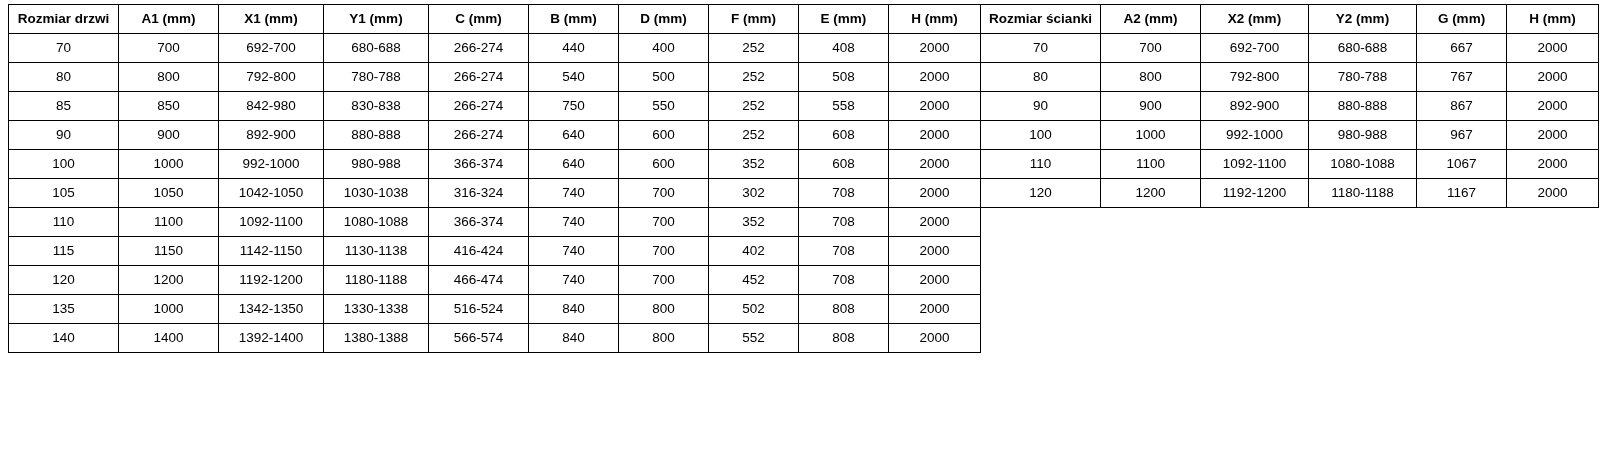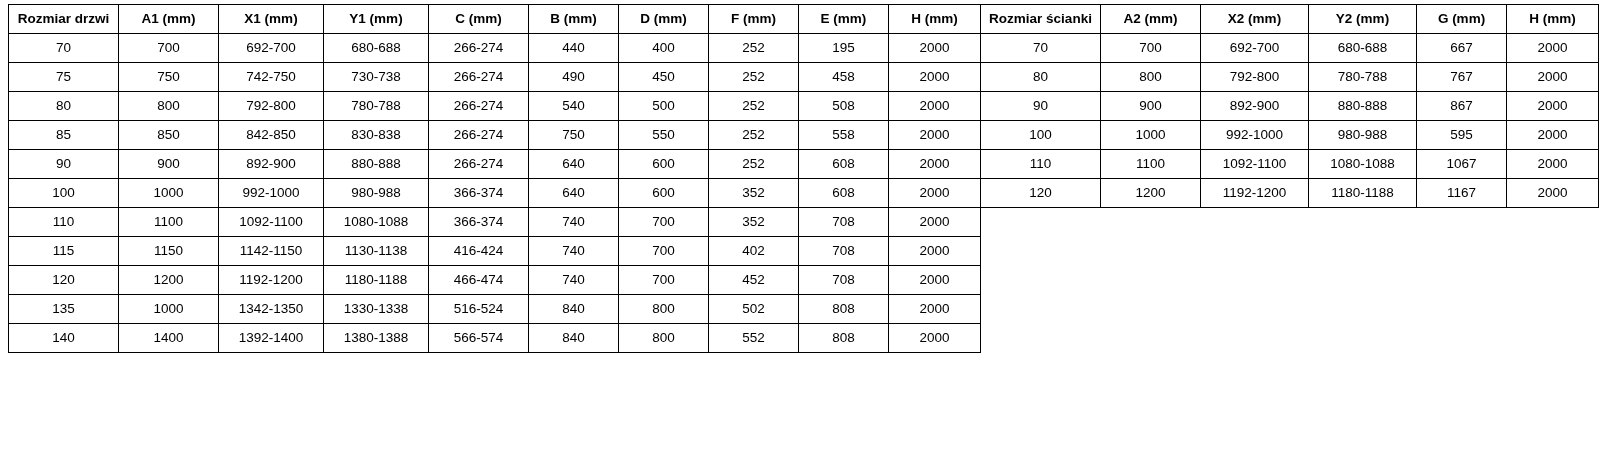--- a/index.html
+++ b/index.html
@@ -104,51 +104,39 @@
       <tbody id="door-body">
           <tr>
             <td>70</td>
             <td>700</td>
             <td>692-700</td>
             <td>680-688</td>
             <td>266-274</td>
             <td>440</td>
             <td>400</td>
             <td>252</td>
-            <td>195</td>
-            <td>2000</td>
-          </tr>
-          <tr>
-            <td>75</td>
-            <td>750</td>
-            <td>742-750</td>
-            <td>730-738</td>
-            <td>266-274</td>
-            <td>490</td>
-            <td>450</td>
-            <td>252</td>
-            <td>458</td>
+            <td>408</td>
             <td>2000</td>
           </tr>
           <tr>
             <td>80</td>
             <td>800</td>
             <td>792-800</td>
             <td>780-788</td>
             <td>266-274</td>
             <td>540</td>
             <td>500</td>
             <td>252</td>
             <td>508</td>
             <td>2000</td>
           </tr>
           <tr>
             <td>85</td>
             <td>850</td>
-            <td>842-850</td>
+            <td>842-980</td>
             <td>830-838</td>
             <td>266-274</td>
             <td>750</td>
             <td>550</td>
             <td>252</td>
             <td>558</td>
             <td>2000</td>
           </tr>
           <tr>
             <td>90</td>
@@ -165,20 +153,32 @@
           <tr>
             <td>100</td>
             <td>1000</td>
             <td>992-1000</td>
             <td>980-988</td>
             <td>366-374</td>
             <td>640</td>
             <td>600</td>
             <td>352</td>
             <td>608</td>
+            <td>2000</td>
+          </tr>
+          <tr>
+            <td>105</td>
+            <td>1050</td>
+            <td>1042-1050</td>
+            <td>1030-1038</td>
+            <td>316-324</td>
+            <td>740</td>
+            <td>700</td>
+            <td>302</td>
+            <td>708</td>
             <td>2000</td>
           </tr>
           <tr>
             <td>110</td>
             <td>1100</td>
             <td>1092-1100</td>
             <td>1080-1088</td>
             <td>366-374</td>
             <td>740</td>
             <td>700</td>
@@ -281,21 +281,21 @@
             <td>892-900</td>
             <td>880-888</td>
             <td>867</td>
             <td>2000</td>
           </tr>
           <tr>
             <td>100</td>
             <td>1000</td>
             <td>992-1000</td>
             <td>980-988</td>
-            <td>595</td>
+            <td>967</td>
             <td>2000</td>
           </tr>
           <tr>
             <td>110</td>
             <td>1100</td>
             <td>1092-1100</td>
             <td>1080-1088</td>
             <td>1067</td>
             <td>2000</td>
           </tr>

